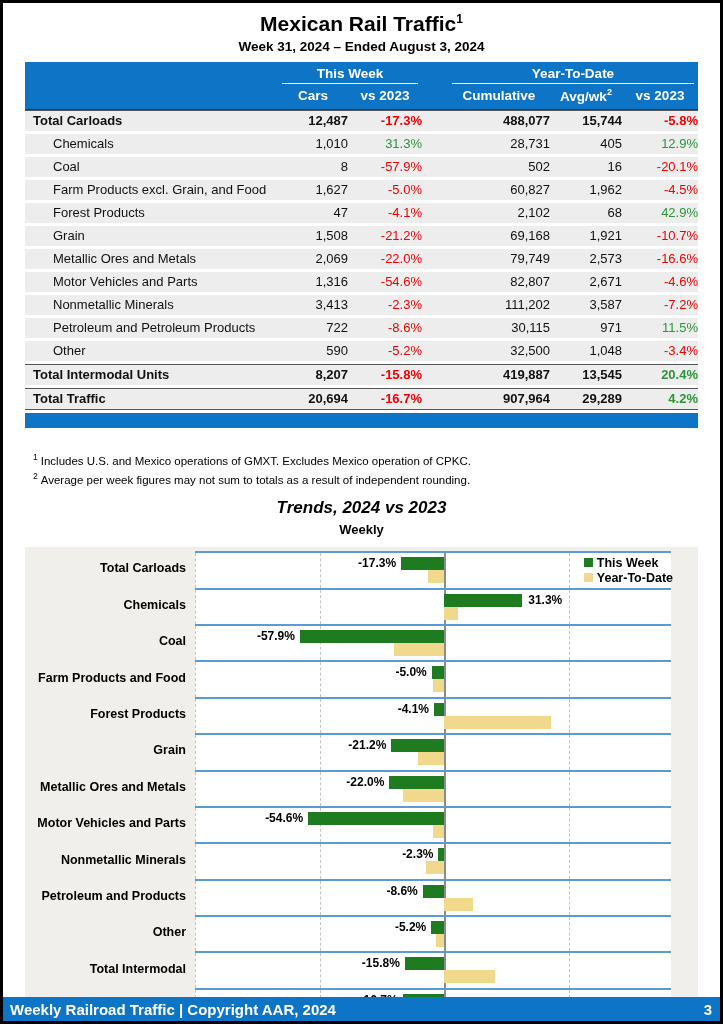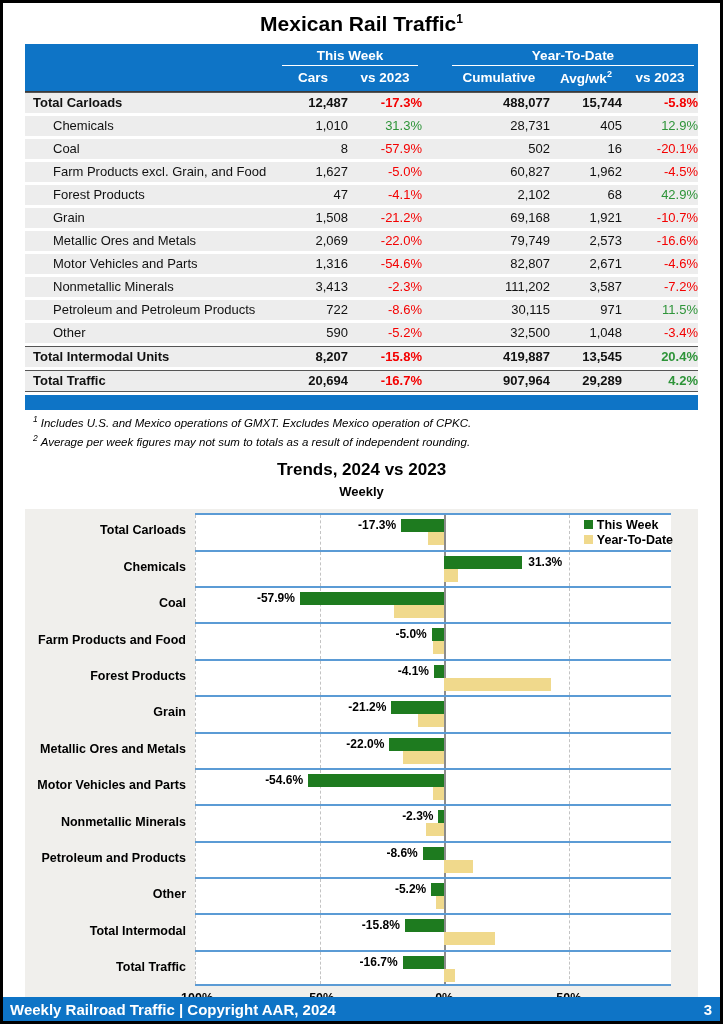--- a/index.html
+++ b/index.html
@@ -30,26 +30,26 @@
   .trow .c-label { padding-left:8px; }
   .trow.sub .c-label { padding-left:28px; }
   .trow.total { font-weight:bold; border-top:1px solid #555; border-bottom:3px solid #fff; }
   .trow.total-last { border-bottom:1px solid #555; }
   .num { text-align:right; }
   .neg { color:#F40000; }
   .pos { color:#2E9439; }
   .gapcol { }
   .blue-bar { height:15px; background:#0E74C6; margin-top:3px; }
   
-  .footnotes { margin:4px 22px 0 24px; font-size:11.5px; color:#000;font-style:italic; }
+  .footnotes { margin:24px 22px 0 24px; font-size:11.5px; color:#000; }
   .fn { margin-bottom:5px; padding-left:6px; }
   .fn sup { font-size:8.5px; margin-right:3px; }
   
   .chart-titles { text-align:center; margin-top:12px; }
-  .chart-title { font-size:17px; font-weight:bold; }
+  .chart-title { font-size:17px; font-weight:bold;font-style:italic; }
   .chart-subtitle { font-size:13px; font-weight:bold; margin-top:4px; }
   
   .chart-panel { margin:10px 22px 0 22px; background:#F0EFEC; padding-top:4px; }
   .crow { display:flex; }
   .clabel {
     width:170px; padding-right:9px; font-size:12.5px; font-weight:bold;
     display:flex; align-items:center; justify-content:flex-end; text-align:right;
     color:#000; line-height:1.1;
   }
   .cband {
@@ -86,20 +86,21 @@
     padding:0 8px 0 7px;
   }
 </style>
 </head>
 <body>
 
 <div class="page">
 
   <div class="titles">
     <div class="main-title"><span>Mexican Rail Traffic</span><sup>1</sup></div>
+    <div class="main-subtitle">Week 31, 2024 – Ended August 3, 2024</div>
   </div>
 
   <div class="table-wrap">
     <div class="thead">
       <div class="tgrid group-row">
         <div></div>
         <div class="grp" style="grid-column:2 / span 2">This Week</div>
         <div class="gapcol"></div>
         <div class="grp" style="grid-column:5 / span 3">Year-To-Date</div>
       </div>

